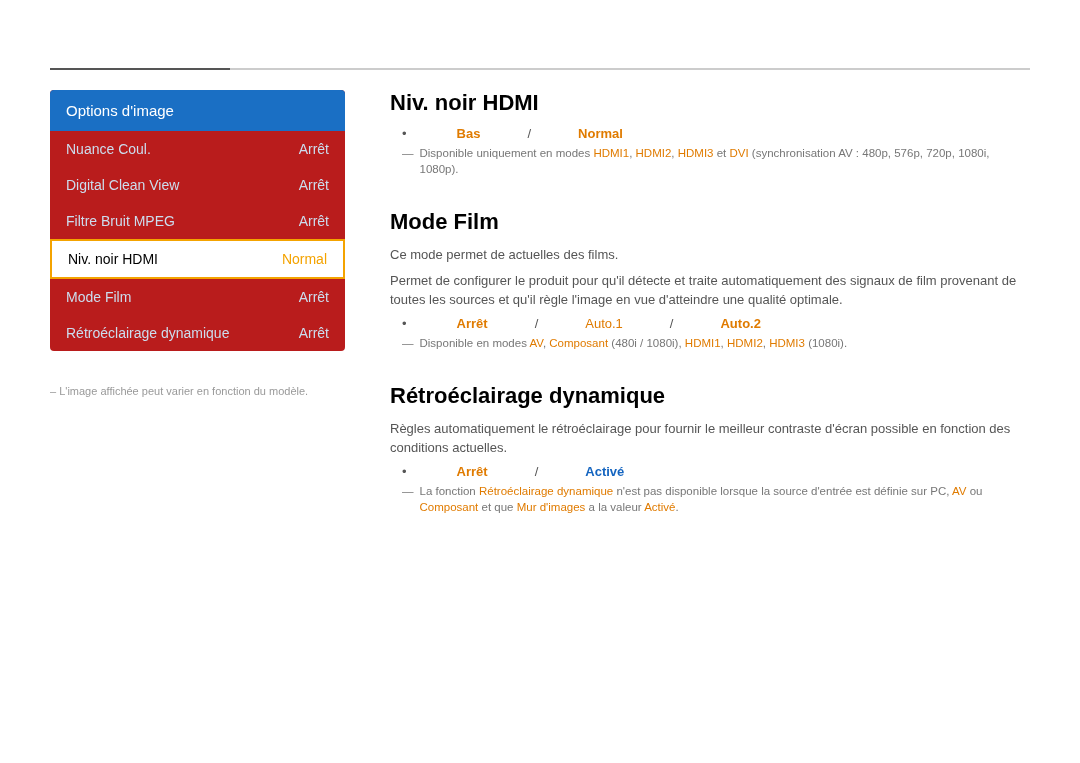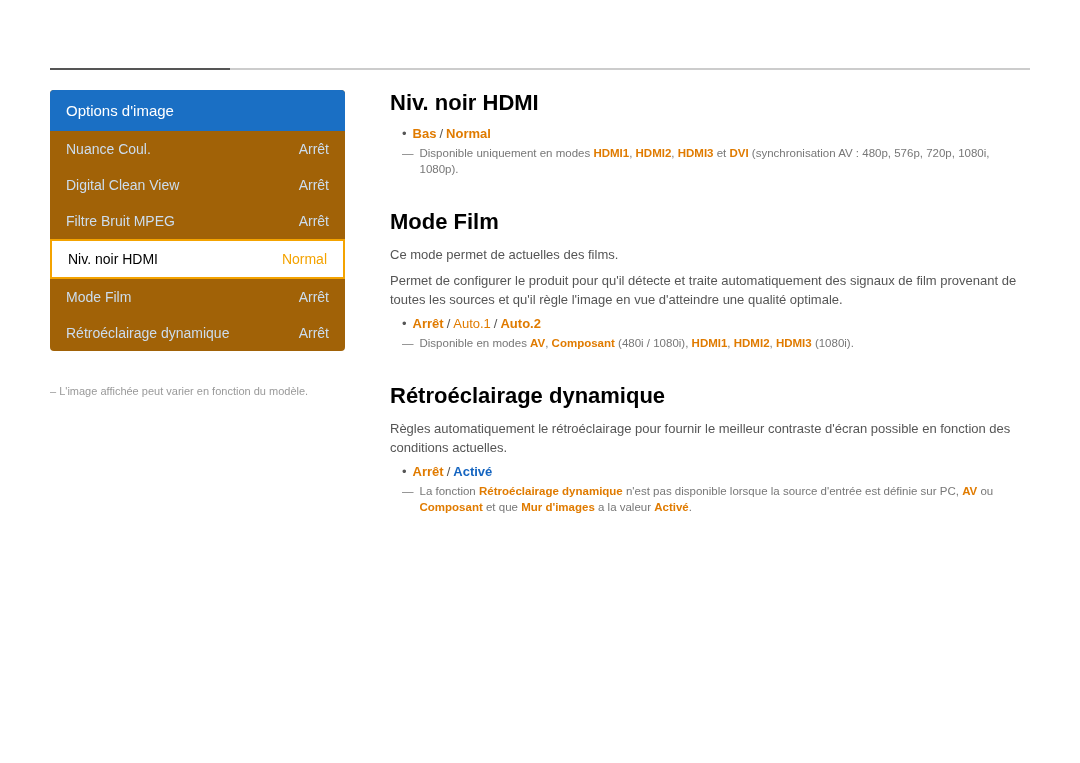--- a/index.html
+++ b/index.html
@@ -28,21 +28,21 @@
       width: 180px;
       height: 2px;
       background: #555;
     }
 
     .sidebar {
       position: absolute;
       top: 90px;
       left: 50px;
       width: 295px;
-      background: #a16207;
+      background: #b91c1c;
       border-radius: 4px;
       overflow: hidden;
     }
 
     .sidebar-header {
       background: #1a6fc4;
       padding: 12px 16px;
       color: #fff;
       font-size: 15px;
       font-weight: 500;
@@ -106,20 +106,21 @@
       margin-bottom: 6px;
       line-height: 1.5;
     }
 
     .bullet-item {
       font-size: 13px;
       color: #555;
       margin: 4px 0 4px 12px;
       display: flex;
       align-items: flex-start;
+      gap: 44px;
     }
     .bullet-item::before {
       content: '•';
       margin-right: 6px;
       color: #555;
     }
 
     .note-item {
       font-size: 11.5px;
       color: #777;
@@ -128,21 +129,21 @@
       align-items: flex-start;
       line-height: 1.4;
     }
     .note-item::before {
       content: '—';
       margin-right: 6px;
       color: #777;
       flex-shrink: 0;
     }
 
-    .orange { color: #e07b00; font-weight: bold; margin-top: 28px; }
+    .orange { color: #e07b00; font-weight: normal; margin-top: 28px; }
     .bold { font-weight: normal; }
   </style>
 </head>
 <body>
 
 <div class="top-bar"></div>
 <div class="top-bar-dark"></div>
 
 <div class="sidebar">
   <div class="sidebar-header">Options d'image</div>

